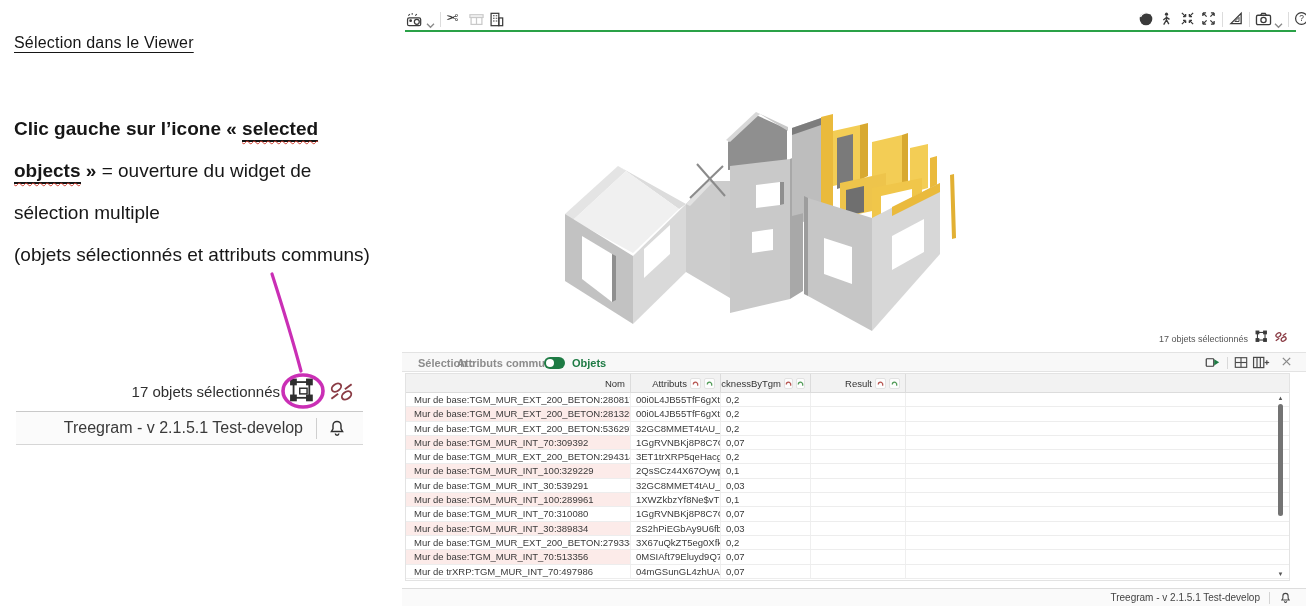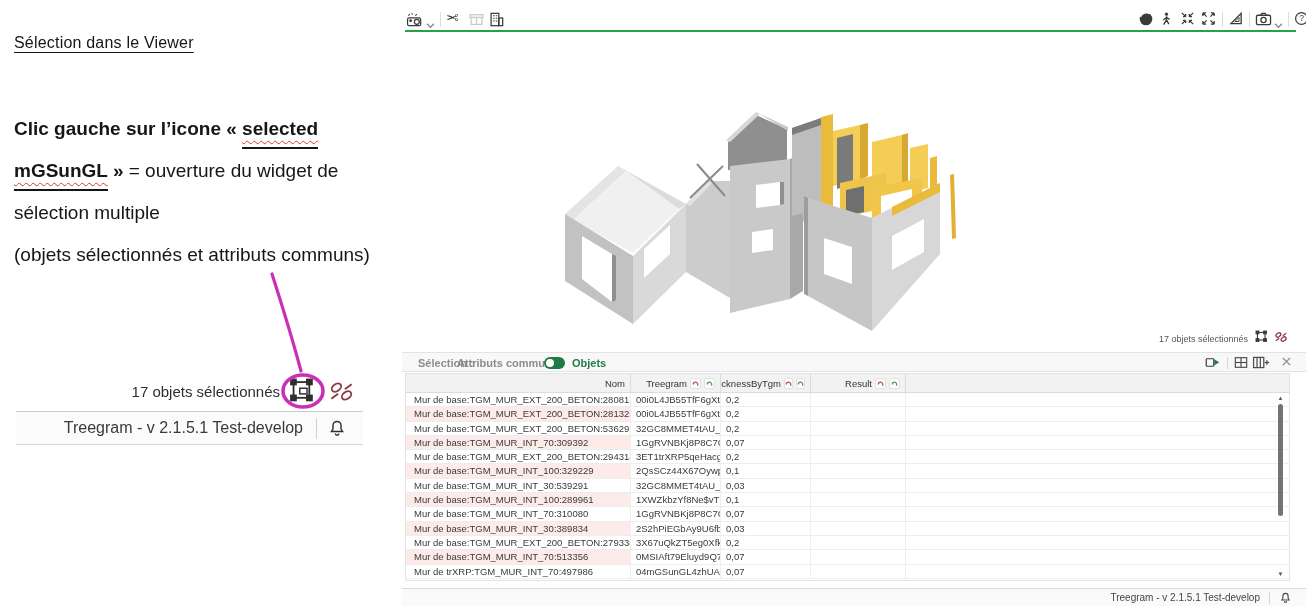--- a/index.html
+++ b/index.html
@@ -6,21 +6,21 @@
   * { margin:0; padding:0; box-sizing:border-box; }
   html,body { background:#fff; }
   body { font-family:"Liberation Sans", sans-serif; color:#1c1c1c; }
   #canvas { position:relative; width:1306px; height:606px; background:#fff; overflow:hidden; }
 
   
   .doc-title { position:absolute; left:14px; top:34px; font-size:16px; letter-spacing:.2px;
     text-decoration:underline; text-underline-offset:4px; color:#161616; }
   .doc-line { position:absolute; left:14px; font-size:19px; color:#161616; white-space:nowrap; }
   .b { font-weight:700; }
-  .spell { font-weight:700; border-bottom:2px solid #141414; padding-bottom:8px;
+  .spell { font-weight:700; border-bottom:2px solid #141414; padding-bottom:1px;
     text-decoration:underline wavy #d23f31 1px; text-underline-offset:5px; }
 
   
   .callout-sel { position:absolute; left:120px; top:383px; width:160px; text-align:right;
     font-size:15px; color:#2f2f2f; }
   .callout-hr { position:absolute; left:16px; top:411px; width:347px; height:1px; background:#c9c9c9; }
   .callout-bar { position:absolute; left:16px; top:412px; width:347px; height:33px; background:#fbfbfb;
     border-bottom:1px solid #d6d6d6; }
   .callout-bar .ver { position:absolute; right:60px; top:7px; font-size:16px; color:#3a3a3a; }
   .callout-bar .vdiv { position:absolute; right:46px; top:6px; width:1px; height:21px; background:#cfcfcf; }
@@ -85,21 +85,21 @@
 <body>
 
 <div id="canvas">
 
   <div class="doc-title">Sélection dans le Viewer</div>
 
   <div class="doc-line" style="top:118px">
     <span class="b">Clic gauche sur l’icone « </span><span class="spell">selected</span>
   </div>
   <div class="doc-line" style="top:160px">
-    <span class="spell">mGSunGL</span><span class="b"> » </span><span>= ouverture du widget de</span>
+    <span class="spell">objects</span><span class="b"> » </span><span>= ouverture du widget de</span>
   </div>
   <div class="doc-line" style="top:202px">sélection multiple</div>
   <div class="doc-line" style="top:244px">(objets sélectionnés et attributs communs)</div>
 
   <div class="callout-sel">17 objets sélectionnés</div>
 
   <span class="icon" style="position:absolute;left:288px;top:377px">
     <svg width="28" height="27" viewBox="0 0 24 24" fill="none" stroke="#2f2f2f" stroke-width="1.6">
       <rect x="4.5" y="4.5" width="14" height="14"></rect>
       <rect x="2.2" y="2.2" width="4.4" height="4.4" fill="#2f2f2f"></rect>
@@ -331,21 +331,21 @@
         </svg>
     </span>
   </div>
 
   <div class="dtable">
     <div class="thead">
       <div class="thcell">
           <span>Nom</span>
         </div>
       <div class="thcell end">
-        <span>Treegram</span>
+        <span>Attributs</span>
         <span class="chip">
             <svg width="7" height="7" viewBox="0 0 8 8" fill="none" stroke="#b5534f" stroke-width="1.4">
               <path d="M1.5,5 a2.5,2.5 0 1 1 5,0 M6.5,4 v2.5"></path>
             </svg>
           </span>
         <span class="chip">
             <svg width="7" height="7" viewBox="0 0 8 8" fill="none" stroke="#4f9a55" stroke-width="1.4">
               <path d="M1.5,5 a2.5,2.5 0 1 1 5,0 M6.5,4 v2.5"></path>
             </svg>
           </span>

